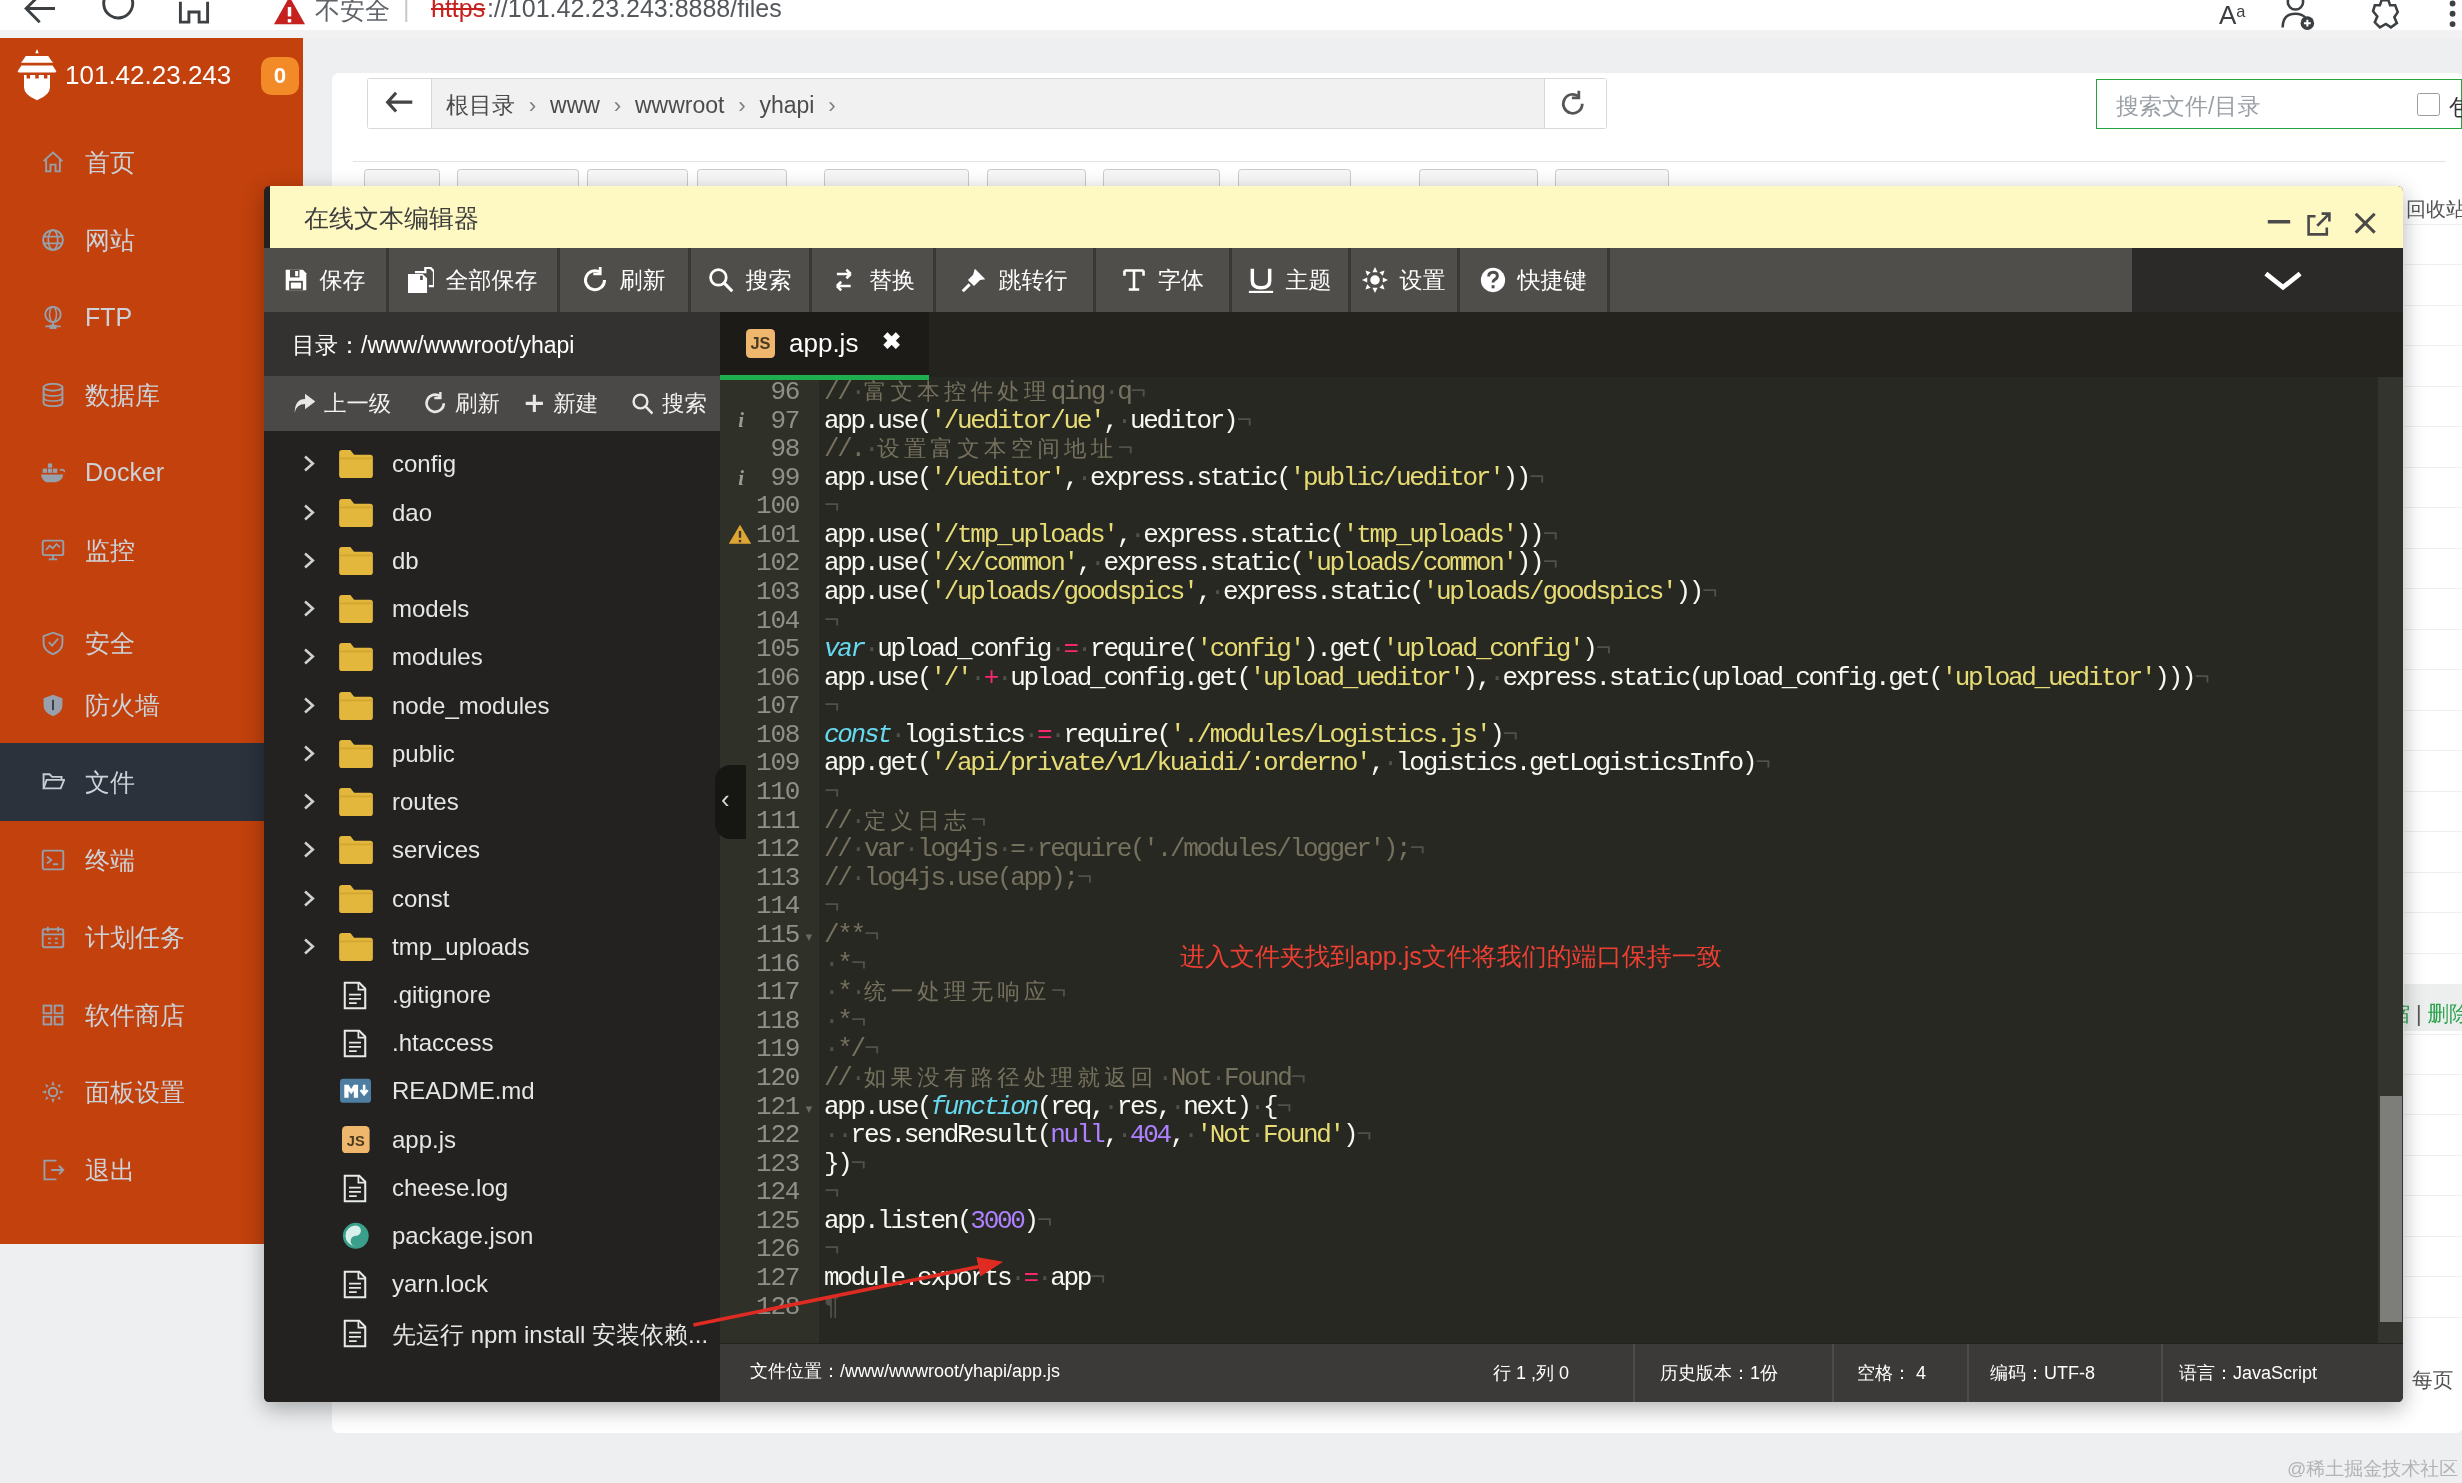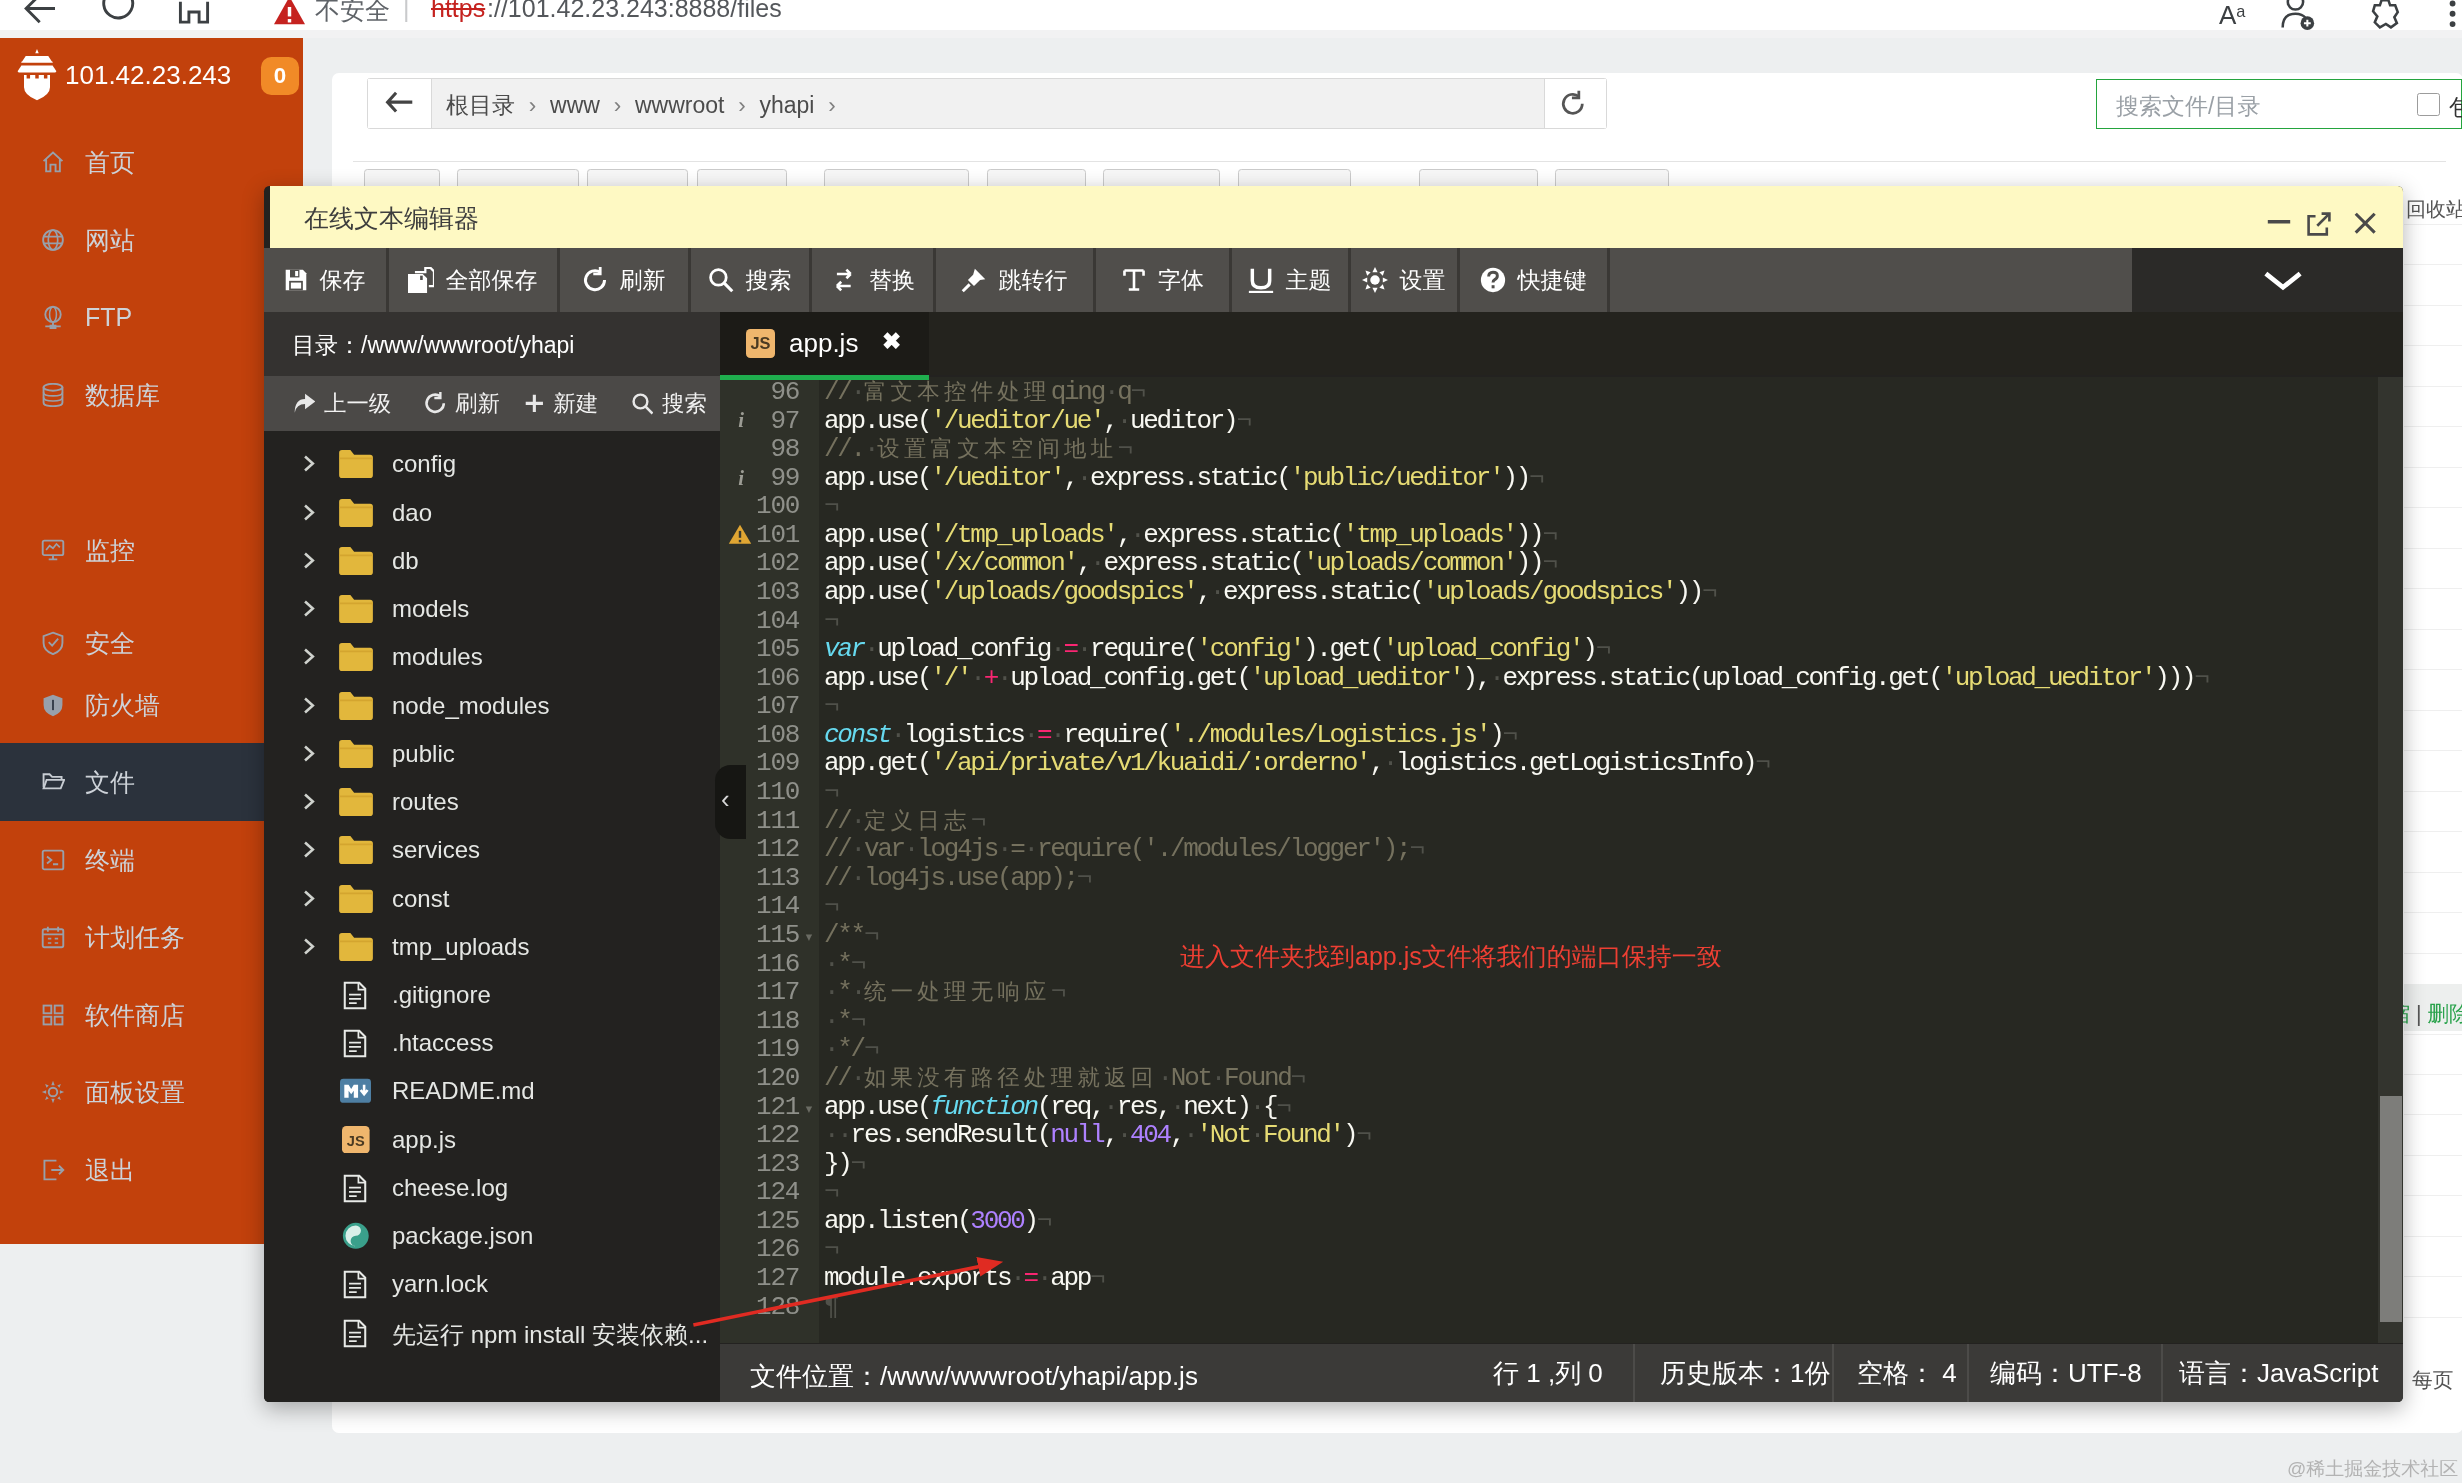--- a/index.html
+++ b/index.html
@@ -74,21 +74,21 @@
 .codeline{position:absolute;left:104px;height:29px;line-height:29px;white-space:pre;color:#f8f8f2}
 .c{color:#75715e}.s{color:#e6db74}.k{color:#66d9ef;font-style:italic}
 .o{color:#f92672}.n{color:#ae81ff}.iv{color:#50514a}
 .cjk{font-size:22.4px;letter-spacing:4.3px}
 .gann{position:absolute;left:6.9px;width:26px;text-align:center}
 .fold{position:absolute;color:#6a6b63;font-size:16.4px}
 
 #sbtrack{position:absolute;left:2114px;top:191px;width:25px;height:966px;background:#33342e}
 #sbthumb{position:absolute;left:2116px;top:910px;width:21.5px;height:226px;background:#7d7d7a}
 
-#mstatus{position:absolute;left:456px;top:1158px;width:1684px;height:59px;background:#3b3a38;color:#fff;font-size:26px}
+#mstatus{position:absolute;left:456px;top:1158px;width:1684px;height:59px;background:#3b3a38;color:#fff;font-size:18px}
 #mstatus .fp{position:absolute;left:30px;top:14.6px}
 .seg{position:absolute;top:0;height:59px;line-height:59px;white-space:nowrap}
 .segdiv{position:absolute;top:0;width:1.7px;height:59px;background:#4c4b49}
 
 #handle{position:absolute;left:451px;top:579px;width:31px;height:74px;background:#161613;
   border-radius:15.5px 0 0 15.5px;color:#d7d7d7;font-size:26px}
 #handle span{position:absolute;left:6px;top:19px}
 
 #redtext{position:absolute;left:916px;top:754px;font-size:25px;color:#ee3f33;white-space:nowrap}
 </style></head><body>
@@ -226,20 +226,31 @@
       </svg>
       <span class="lab">FTP</span>
     </div>
 <div class="mitem" style="top:318px">
       <svg width="24" height="24" viewBox="0 0 28 28">
         <ellipse cx="14" cy="5" rx="11" ry="4" stroke="#98a0ab" stroke-width="2.2" fill="none"></ellipse>
         <path d="M3 5 L3 23 Q3 27 14 27 Q25 27 25 23 L25 5" stroke="#98a0ab" stroke-width="2.2" fill="none"></path>
         <path d="M3 11 Q3 15 14 15 Q25 15 25 11 M3 17 Q3 21 14 21 Q25 21 25 17" stroke="#98a0ab" stroke-width="2" fill="none"></path>
       </svg>
       <span class="lab">数据库</span>
+    </div>
+<div class="mitem" style="top:395px">
+      <svg width="24" height="24" viewBox="0 0 28 28">
+        <rect x="2" y="10" width="5" height="5" fill="#98a0ab"></rect>
+        <rect x="8" y="10" width="5" height="5" fill="#98a0ab"></rect>
+        <rect x="14" y="10" width="5" height="5" fill="#98a0ab"></rect>
+        <rect x="8" y="4" width="5" height="5" fill="#98a0ab"></rect>
+        <path d="M0 17 L26 17 Q25 25 16 26 L6 26 Q1 24 0 17" fill="#98a0ab"></path>
+        <path d="M22 12 Q26 10 28 14" stroke="#98a0ab" stroke-width="2" fill="none"></path>
+      </svg>
+      <span class="lab">Docker</span>
     </div>
 <div class="mitem" style="top:473px">
       <svg width="24" height="24" viewBox="0 0 28 28">
         <rect x="2" y="3" width="24" height="17" rx="2" stroke="#98a0ab" stroke-width="2.2" fill="none"></rect>
         <path d="M6 14 L10 9 L14 12 L18 7 L22 11" stroke="#98a0ab" stroke-width="2" fill="none"></path>
         <path d="M9 25 L19 25 M14 20 L14 25" stroke="#98a0ab" stroke-width="2.2"></path>
       </svg>
       <span class="lab">监控</span>
     </div>
 <div class="mitem" style="top:566px">

